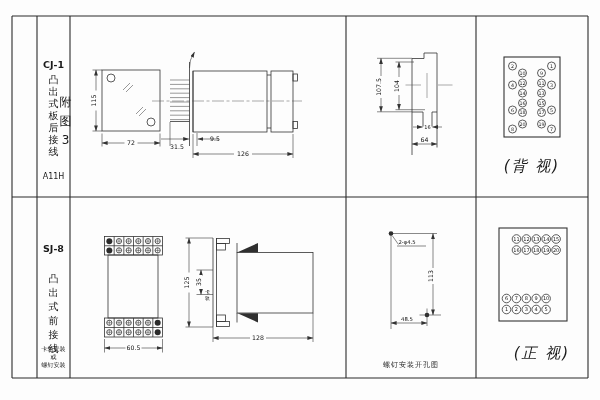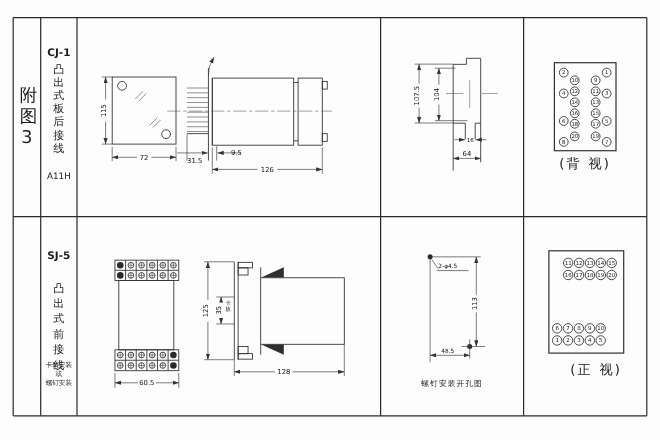--- a/index.html
+++ b/index.html
@@ -14,31 +14,31 @@
   .dl{stroke:#3a3a3a;stroke-width:0.6;fill:none;}
   .cl{stroke:#555;stroke-width:0.5;}
   .dash{stroke-dasharray:12 2.5 3 2.5;}
   .mask{fill:#fdfdfd;stroke:none;}
   text.dim{font-size:6.2px;fill:#111;font-family:"DejaVu Sans",sans-serif;}
   text.dims{font-size:5.3px;fill:#111;font-family:"DejaVu Sans",sans-serif;}
   text.dimxs{font-size:5px;fill:#111;font-family:"DejaVu Sans",sans-serif;}
   .tc{stroke:#333;stroke-width:0.8;fill:#fdfdfd;}
   .tn{fill:#1a1a1a;font-family:"DejaVu Sans",sans-serif;}
   
-  .lbl{position:absolute;text-align:center;color:#1a1a1a;}
+  .lbl{position:absolute;text-align:center;color:#1a1a1a;margin-top:16px;}
   .vwrap{display:flex;justify-content:center;}
   .vtext{word-break:break-all;text-align:center;}
-  .figlbl{left:12px;width:25px;font-size:16px;}
+  .figlbl{left:12px;width:25px;font-size:12px;padding-left:41px;}
   .figlbl .vtext{width:13px;line-height:19px;}
   .model{left:37px;width:33px;font-size:9.5px;font-weight:bold;}
   .typelbl{left:37px;width:33px;font-size:10px;}
   .typelbl .vtext{width:12px;}
   .code{left:37px;width:33px;font-size:8px;text-align:center;}
   .mountnote{left:37px;width:33px;font-size:6px;line-height:8px;}
-  .caption{font-size:12px;letter-spacing:2px;}
+  .caption{font-size:15px;letter-spacing:2px;font-style:italic;}
   .drillcap{left:346px;width:130px;top:344px;font-size:7px;letter-spacing:1px;}
   .raillbl{left:205px;top:274px;width:7px;font-size:5px;line-height:5.5px;}
 </style>
 </head>
 <body>
 
 <div class="stage">
 <svg width="600" height="400" viewBox="0 0 600 400">
   <defs>
     <marker id="ah" markerUnits="userSpaceOnUse" markerWidth="7" markerHeight="6" refX="5.6" refY="1.9" orient="auto-start-reverse">
@@ -371,21 +371,21 @@
 
 <div class="lbl figlbl vwrap" style="top:77px">
   <div class="vtext">附图3</div>
 </div>
 <div class="lbl model" style="top:43px">CJ-1</div>
 <div class="lbl typelbl vwrap" style="top:58px">
   <div class="vtext" style="line-height:12px">凸出式板后接线</div>
 </div>
 <div class="lbl code" style="top:156px">A11H</div>
 
-<div class="lbl model" style="top:227px">SJ-5</div>
+<div class="lbl model" style="top:227px">SJ-8</div>
 <div class="lbl typelbl vwrap" style="top:256px">
   <div class="vtext" style="line-height:14px">凸出式前接线</div>
 </div>
 <div class="lbl mountnote" style="top:329px">
   <div>卡轨安装</div>
   <div>或</div>
   <div>螺钉安装</div>
 </div>
 
 <div class="lbl caption" style="left:476px;width:112px;top:141px">(背 视)</div>

